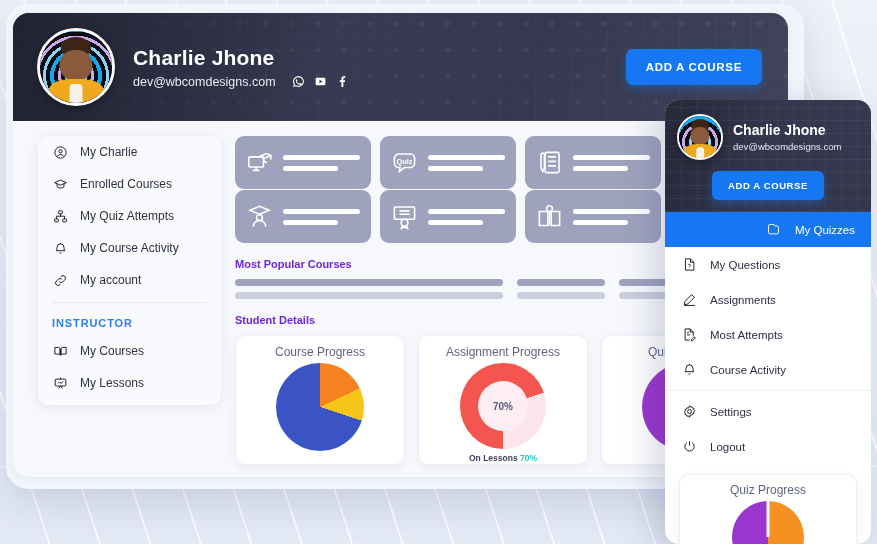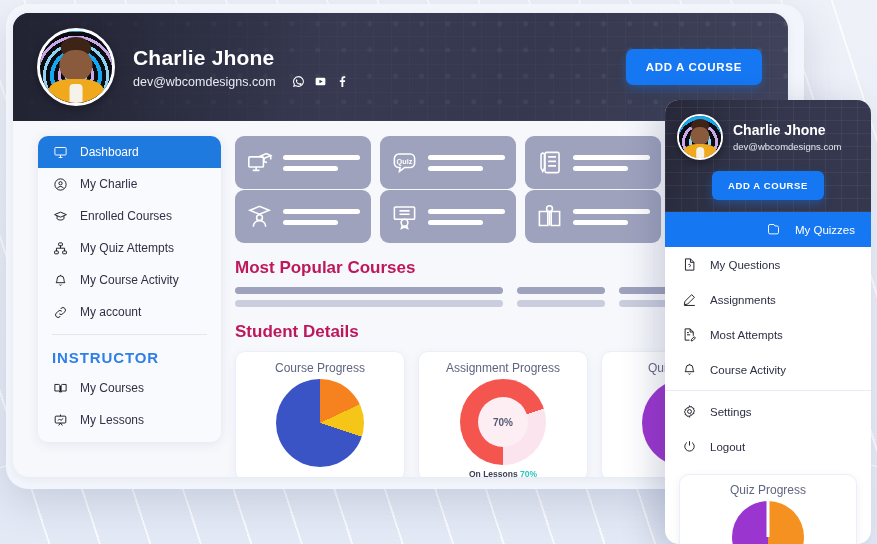--- a/index.html
+++ b/index.html
@@ -190,21 +190,21 @@
   .snav li.active {
     background: #1f7ae0;
     color: #fff;
   }
   .snav li.active .ico svg { stroke: #fff; fill: none; }
   .ico { width: 16px; height: 16px; display:flex; align-items:center; justify-content:center; flex:0 0 16px; }
   .ico svg { width: 15px; height: 15px; stroke: #15161f; fill: none; stroke-width: 1.5; }
   .sect-divider { height:1px; background:#e4e7f0; margin: 6px 14px; }
   .sect-title {
     color: #2f7fe8;
-    font-size: 15px;
+    font-size: 11px;
     font-weight: 700;
     letter-spacing: .9px;
     padding: 8px 14px 6px;
   }
 
   
   .main { flex: 1; padding: 0 0 0 14px; overflow: hidden; }
 
   .stat-grid {
     display: grid;
@@ -220,23 +220,23 @@
     gap: 10px;
   }
   .stat-ico { width: 27px; height: 27px; flex: 0 0 27px; }
   .stat-ico svg { width: 27px; height: 27px; stroke: #ffffff; fill: none; stroke-width: 1.4; }
   .stat-lines { flex: 1; display: flex; flex-direction: column; gap: 6px; }
   .ln { height: 5px; border-radius: 3px; background: #ffffff; }
   .ln.w-full { width: 100%; }
   .ln.w-70 { width: 72%; }
 
   .sec-title {
-    font-size: 17px;
+    font-size: 11px;
     font-weight: 700;
-    color: #be185d;
+    color: #6d28d9;
     margin: 15px 0 9px;
   }
   .pop-rows { display:flex; gap: 14px; }
   .pop-col { display: flex; flex-direction: column; gap: 6px; }
   .pop-col.a { flex: 0 0 268px; }
   .pop-col.b { flex: 0 0 88px; }
   .pop-col.c { flex: 1; }
   .bar { height: 7px; border-radius: 4px; background: #9ea2bd; }
   .bar.light { background: #c9cddd; }
 
@@ -393,29 +393,20 @@
         </div>
       </div>
       <button class="btn-add">ADD A COURSE</button>
     </div>
   </div>
 
   <div class="body">
 
     <nav class="sidebar">
       <ul class="snav">
-        <li class="active">
-          <span class="ico">
-            <svg viewBox="0 0 24 24">
-                <rect x="3" y="4" width="18" height="12" rx="1.5"></rect>
-                <path d="M9 20h6M12 16v4"></path>
-              </svg>
-          </span>
-          <span>Dashboard</span>
-        </li>
         <li>
           <span class="ico">
             <svg viewBox="0 0 24 24">
                 <circle cx="12" cy="12" r="9"></circle>
                 <circle cx="12" cy="10" r="2.6"></circle>
                 <path d="M7 18.2a5.6 5.6 0 0110 0"></path>
               </svg>
           </span>
           <span>My Charlie</span>
         </li>

